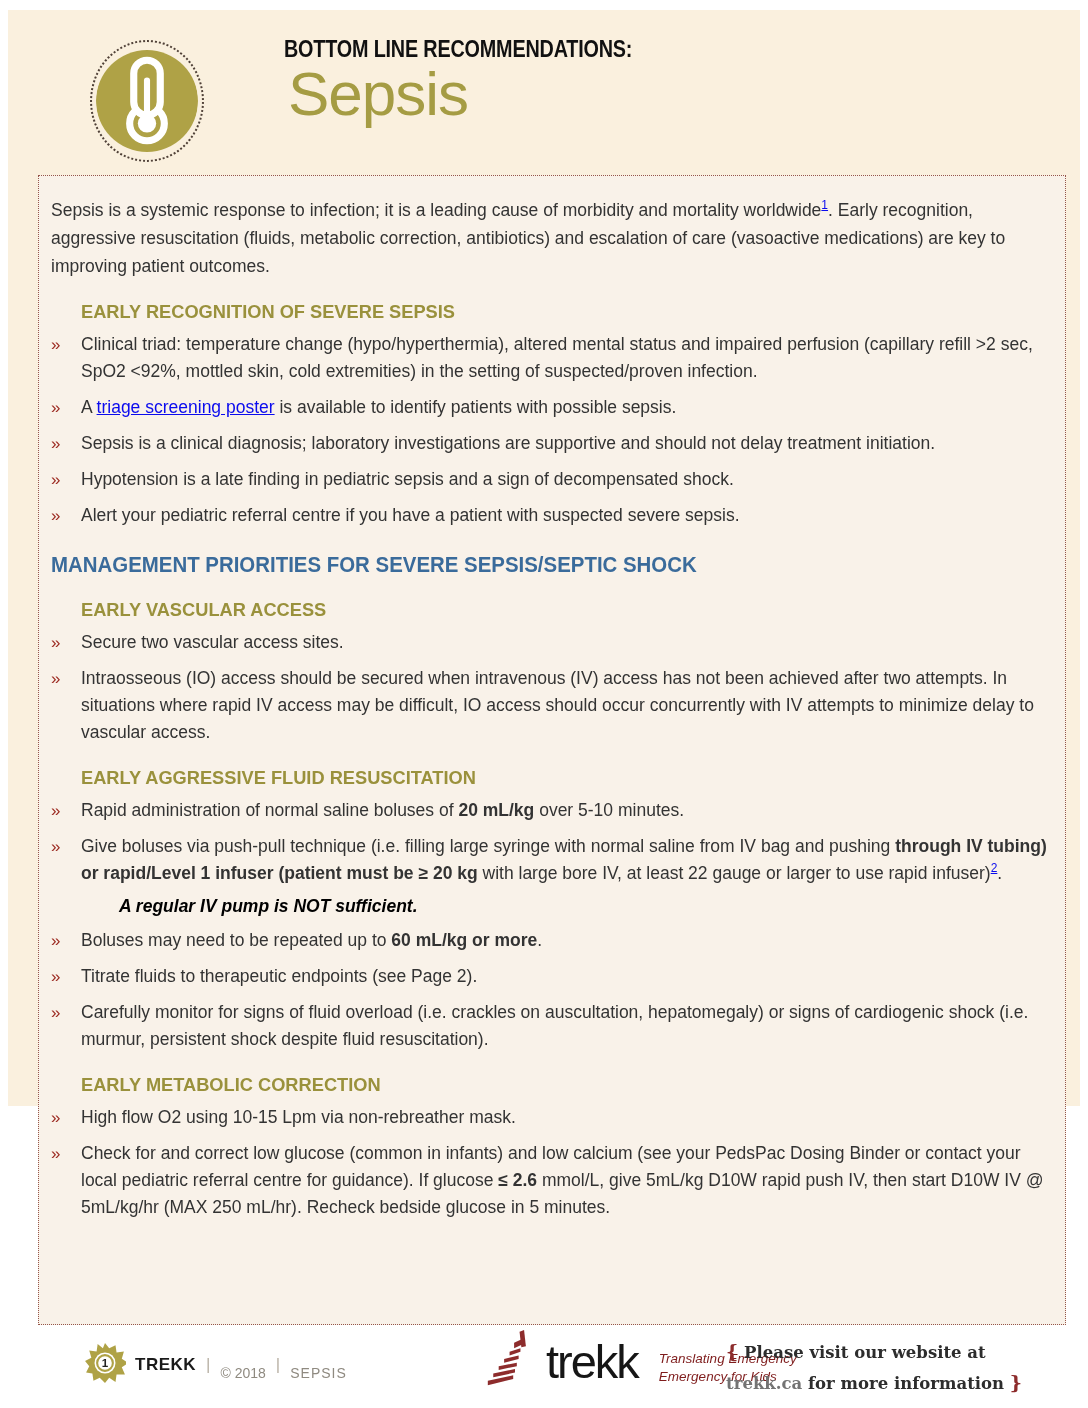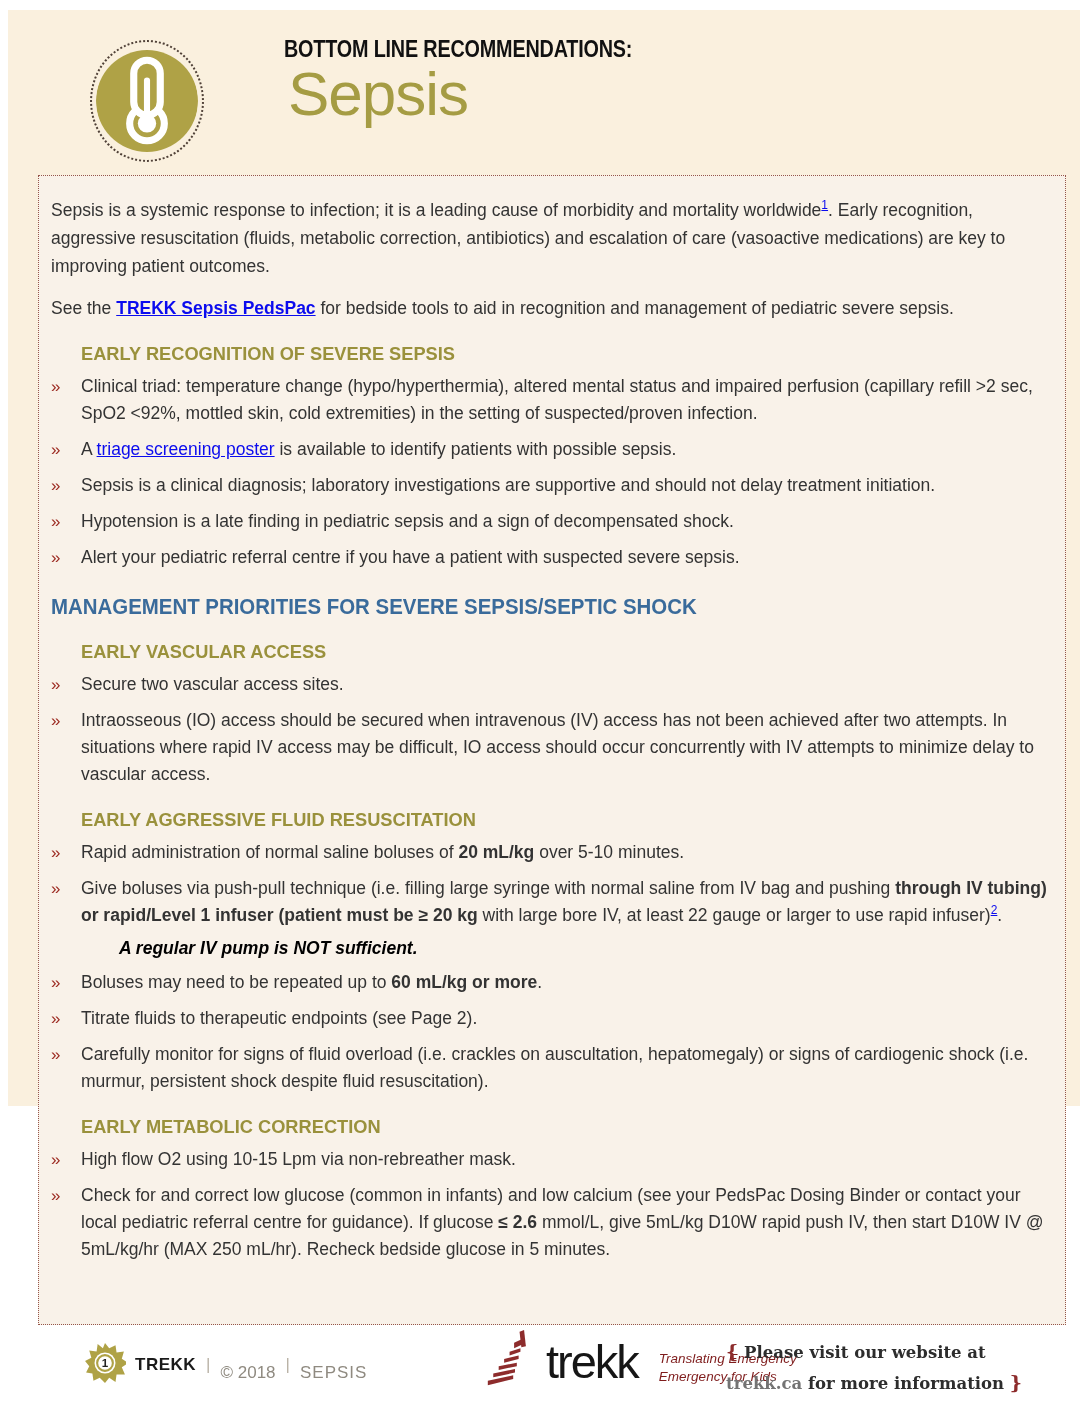--- a/index.html
+++ b/index.html
@@ -31,21 +31,21 @@
   .ul{}
   a.lk{color:#0b0bee;text-decoration:underline;cursor:pointer;}
   sup{font-size:12px;line-height:0;}
   .note{font-size:17.5px;font-weight:bold;font-style:italic;color:#000000;margin:3px 0 10px 68px;}
 
   
   .footer{position:absolute;left:0;top:1318px;width:100%;height:70px;}
   .f-left{position:absolute;left:76px;top:14px;display:flex;align-items:center;}
   .f-brand{font-size:17px;font-weight:bold;color:#1a1a1a;letter-spacing:0.5px;margin-left:9px;}
   .f-sep{color:#b9b2a6;font-size:17px;margin:0 10px;font-weight:normal;}
-  .f-gray{color:#8f8a80;font-size:17px;margin-top:16px;}
+  .f-gray{color:#8f8a80;font-size:14px;margin-top:16px;}
   .f-topic{letter-spacing:1px;}
   .f-center{position:absolute;left:478px;top:2px;display:flex;align-items:center;}
   .logo-word{font-size:47px;color:#161616;letter-spacing:-2px;margin-left:2px;line-height:1;}
   .logo-tag{font-style:italic;color:#7f1d1d;font-size:13.5px;line-height:1.3;margin-left:21px;margin-top:14px;}
   .f-right{position:absolute;right:58px;top:8px;text-align:left;font-family:"DejaVu Serif",serif;
     font-weight:bold;font-size:16.5px;color:#2d2d2d;line-height:1.65;}
   .brace{color:#8D2C2C;font-size:19px;}
   .site{color:#737373;}
 </style>
 </head>
@@ -65,21 +65,20 @@
         </svg>
       </div>
     </div>
     <div class="kicker">BOTTOM LINE RECOMMENDATIONS:</div>
     <div class="doc-title">Sepsis</div>
   </div>
 
   <div class="box">
 
     <p class="p"><span>Sepsis is a systemic response to infection; it is a leading cause of morbidity and mortality worldwide</span><sup><a href="#" class="lk">1</a></sup><span>. Early recognition, aggressive resuscitation (fluids, metabolic correction, antibiotics) and escalation of care (vasoactive medications) are key to improving patient outcomes.</span></p>
-    <p class="p"><span>See the </span><a href="#" class="lk bd">TREKK Sepsis PedsPac</a><span> for bedside tools to aid in recognition and management of pediatric severe sepsis.</span></p>
 
     <div class="h3">EARLY RECOGNITION OF SEVERE SEPSIS</div>
     <ul class="blist">
       <li class="li">
           <span class="mk">»</span>
           <span class="tx"><span>Clinical triad: temperature change (hypo/hyperthermia), altered mental status and impaired perfusion (capillary refill &gt;2 sec, SpO2 &lt;92%, mottled skin, cold extremities) in the setting of suspected/proven infection.</span></span>
         </li>
       <li class="li">
           <span class="mk">»</span>
           <span class="tx"><span>A </span><a href="#" class="lk">triage screening poster</a><span> is available to identify patients with possible sepsis.</span></span>

